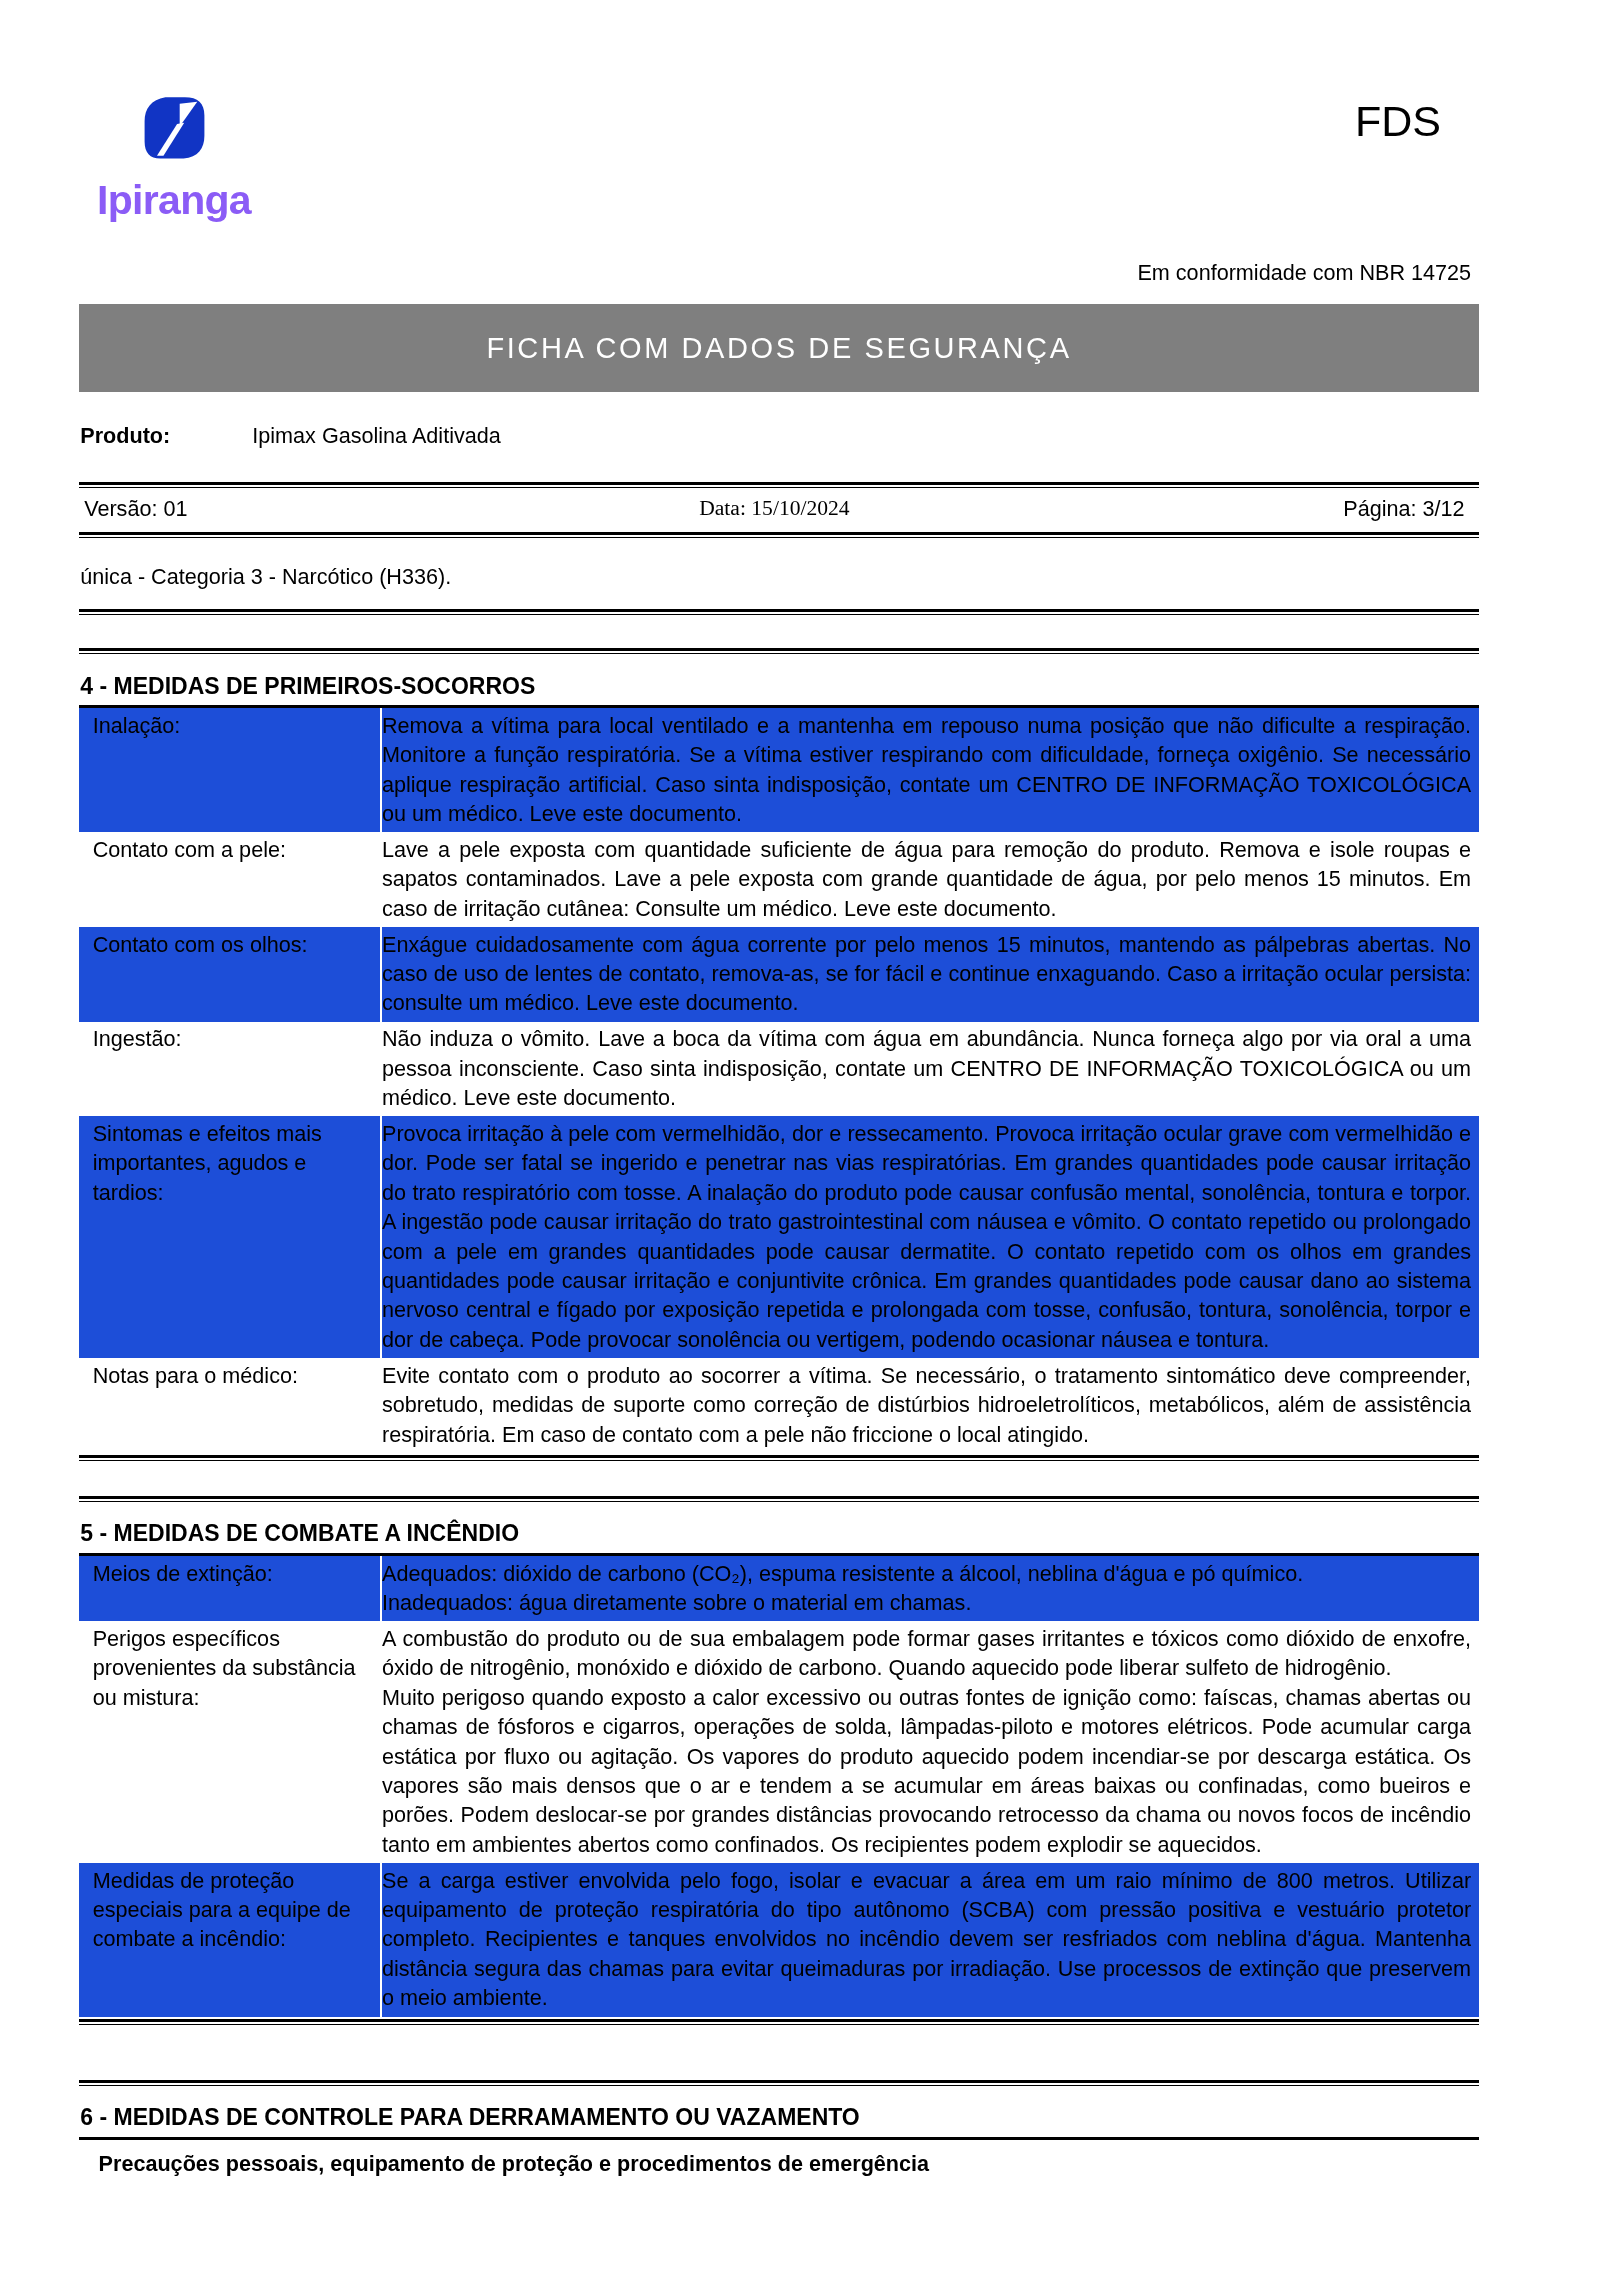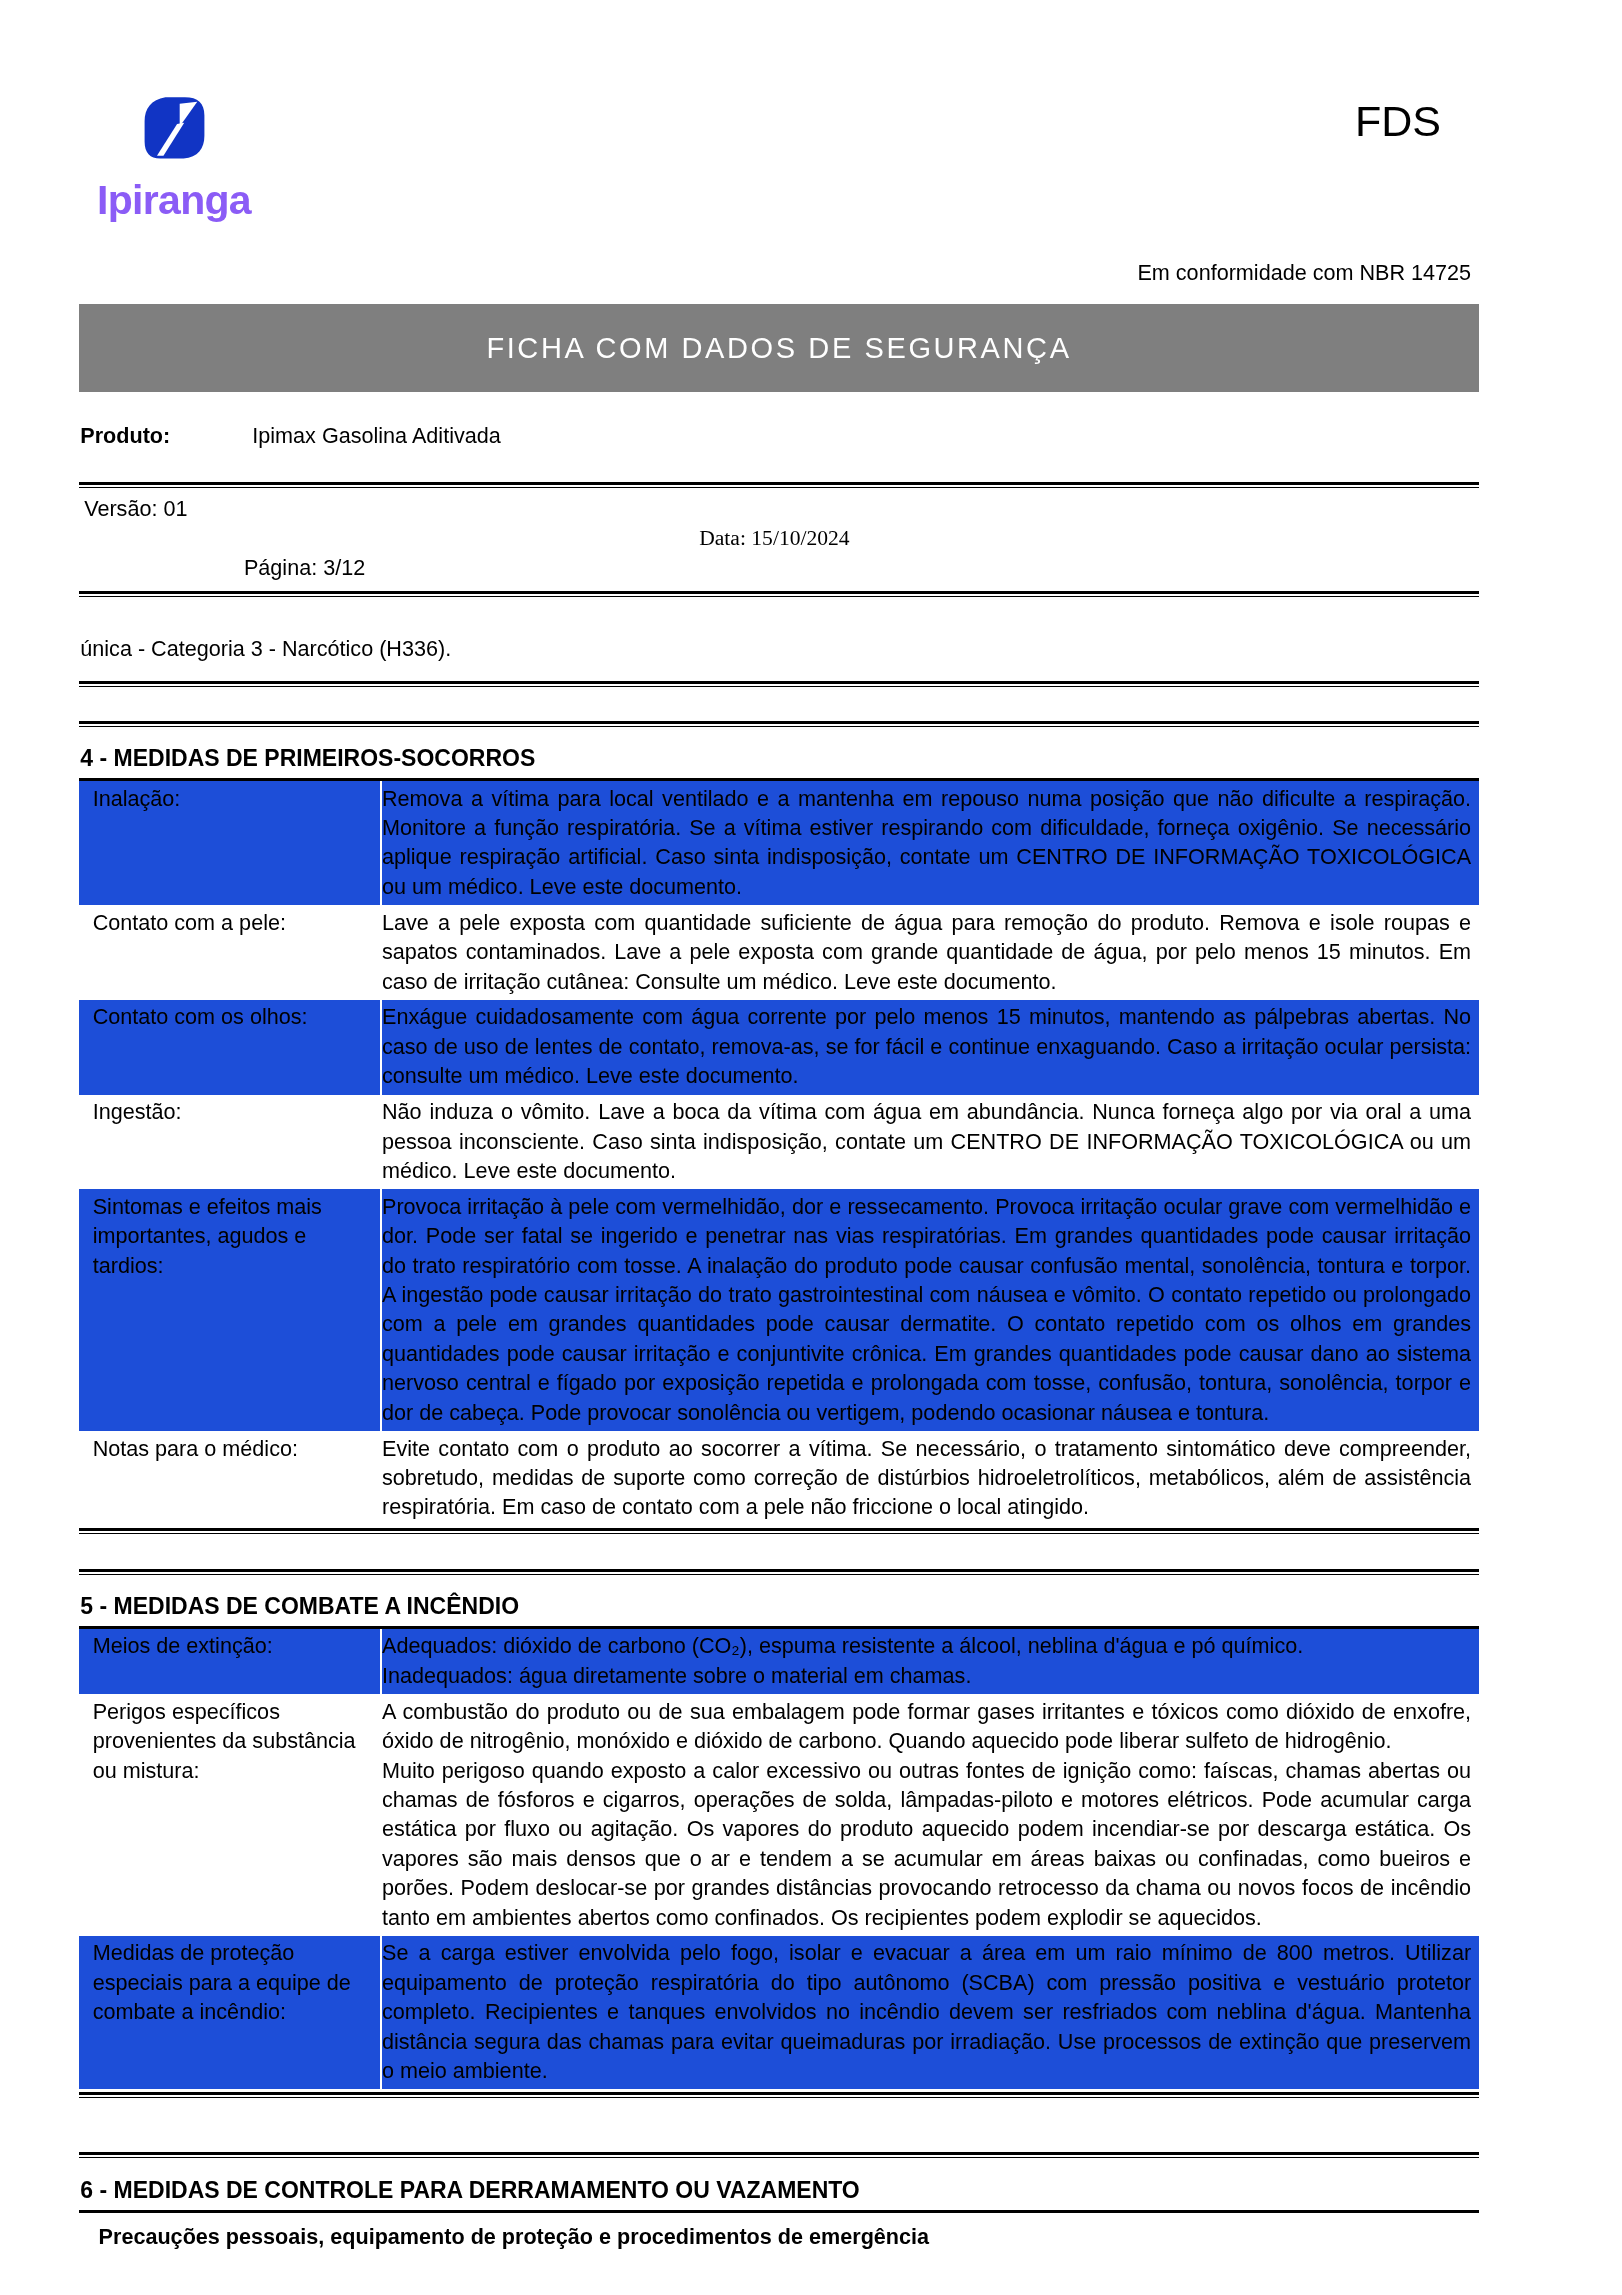--- a/index.html
+++ b/index.html
@@ -36,27 +36,27 @@
   .product-row { margin-top:29px; padding-left:1.3px; }
   .product-row .lbl { display:inline-block; width:172px; font-weight:bold; }
 
   
   .hrule { margin-top:0; border-top:3.3px solid #000; height:6.5px; position:relative; }
   .hrule::after { content:""; position:absolute; left:0; right:0; top:2px; border-top:1.3px solid #000; }
   .rule1 { border-top:3.3px solid #000; }
 
   
   .vbar-top { margin-top:31px; }
-  .vbar { display:flex; justify-content:space-between; padding:5.9px 14.4px 8.5px 5.2px;flex-direction:column; }
+  .vbar { display:flex; justify-content:space-between; padding:5.9px 14.4px 8.5px 5.2px; }
   .vbar .c { flex:1; text-align:center;font-family:Liberation Serif, serif; }
   .vbar .r { text-align:right; }
   .vbar .l, .vbar .r { width:281px; }
 
   
-  .intro { margin-top:36px; line-height:31px; padding-left:1.3px; }
+  .intro { margin-top:22px; line-height:31px; padding-left:1.3px; }
   .end-rule { margin-top:17px; }
 
   
   .sec-gap4 { margin-top:33px; }
   .sec-gap5 { margin-top:34px; }
   .sec-gap6 { margin-top:54px; }
   .sec-title { font-size:23px; line-height:27.5px; font-weight:bold; padding:3.9px 0 5.2px 1.3px;margin-top:14px; }
 
   
   .tbl { width:100%; }

